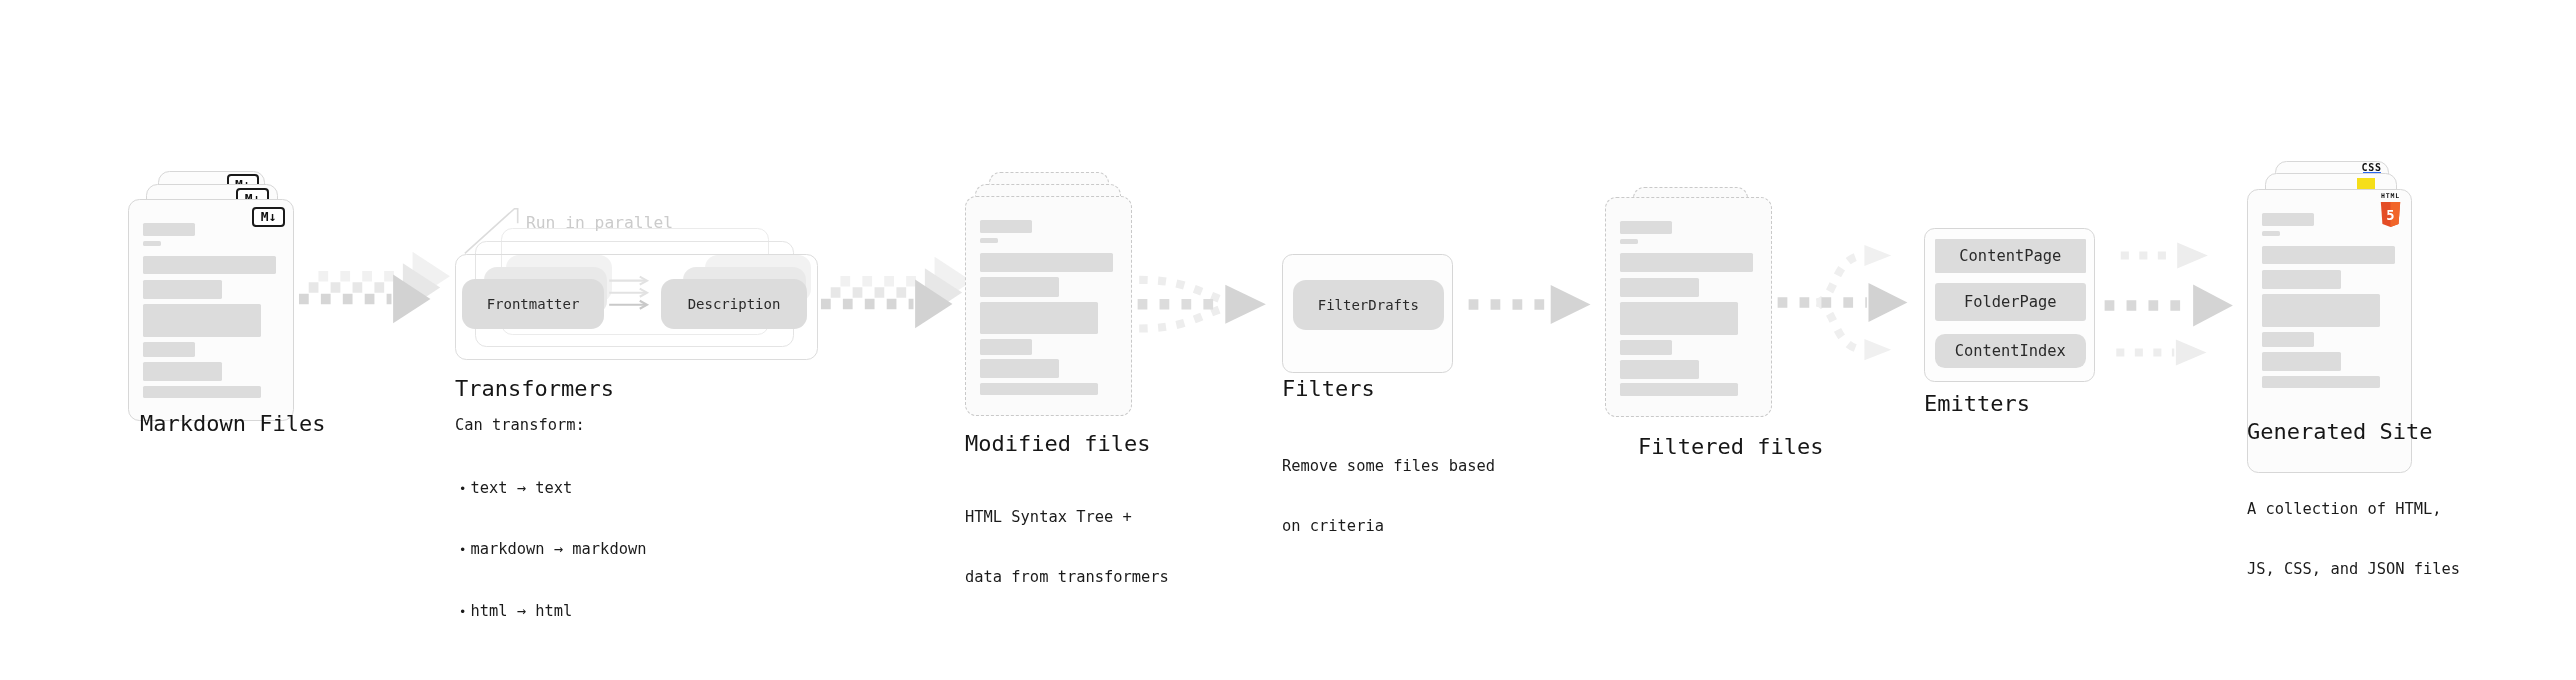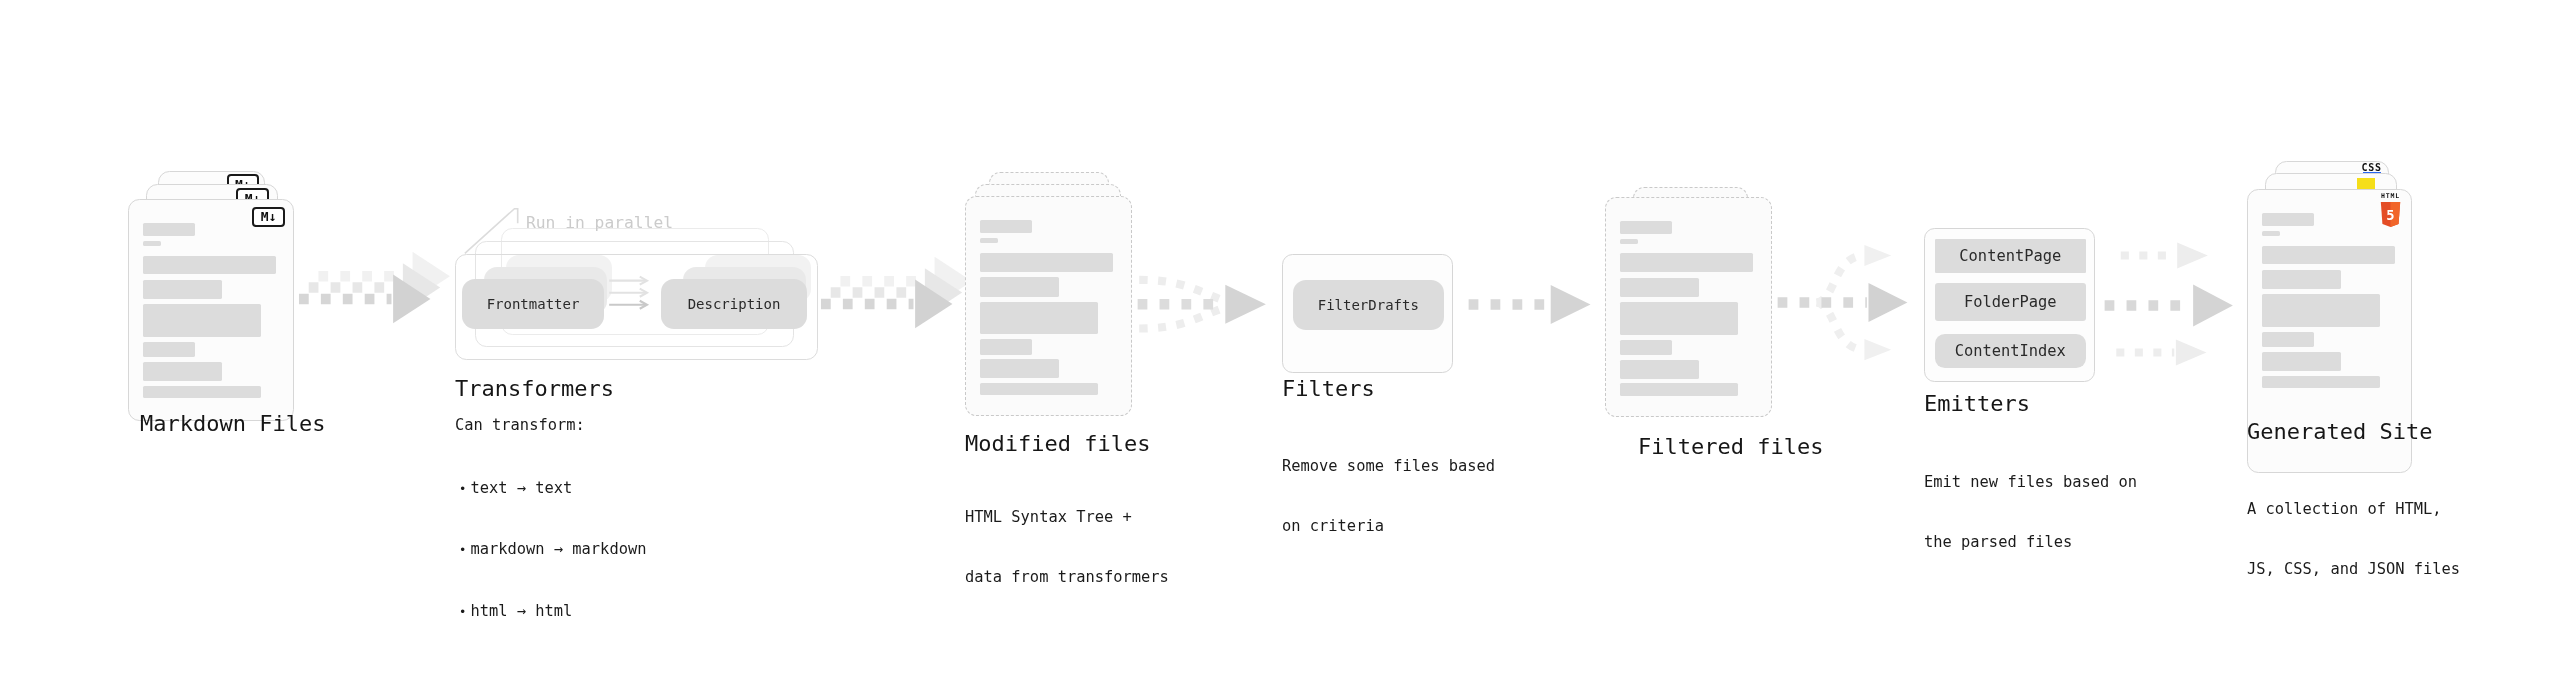--- a/index.html
+++ b/index.html
@@ -222,24 +222,20 @@
     <line x1="2" y1="82" x2="112" y2="82" stroke="#d8d8d8" stroke-width="13" stroke-dasharray="12 15"></line>
     <polygon points="114,58 162,82 114,106" fill="#d2d2d2"></polygon>
   </svg>
 
   <div class="solid-box" style="left:1924px;top:228px;width:171px;height:154px;">
     <div class="pill" style="left:9.8px;top:9.8px;width:151px;height:34px;border-radius:1px;font-size:15.4px;">ContentPage</div>
     <div class="pill" style="left:9.8px;top:54px;width:151px;height:38px;border-radius:3px;font-size:15.4px;">FolderPage</div>
     <div class="pill" style="left:9.8px;top:105px;width:151px;height:34px;border-radius:9.8px;font-size:15.4px;">ContentIndex</div>
   </div>
   <div class="stage-label" style="left:1924px;top:392px;">Emitters</div>
-  <div class="stage-desc" style="left:1924px;top:431px;">
-    <div>Emit new files based on</div>
-    <div>the parsed files</div>
-  </div>
 
   <svg class="abs" style="left:2119px;top:241px;" width="93" height="29" viewBox="0 0 115 36">
     <line x1="2" y1="18" x2="70" y2="18" stroke="#ededed" stroke-width="10" stroke-dasharray="10 13"></line>
     <polygon points="72,2 110,18 72,34" fill="#ededed"></polygon>
   </svg>
   <svg class="abs" style="left:2103px;top:281px;" width="138" height="49" viewBox="0 0 170 60">
     <line x1="2" y1="30" x2="108" y2="30" stroke="#d8d8d8" stroke-width="13" stroke-dasharray="12 15"></line>
     <polygon points="111,4 160,30 111,56" fill="#d4d4d4"></polygon>
   </svg>
   <svg class="abs" style="left:2114px;top:338px;" width="98" height="29" viewBox="0 0 120 36">

